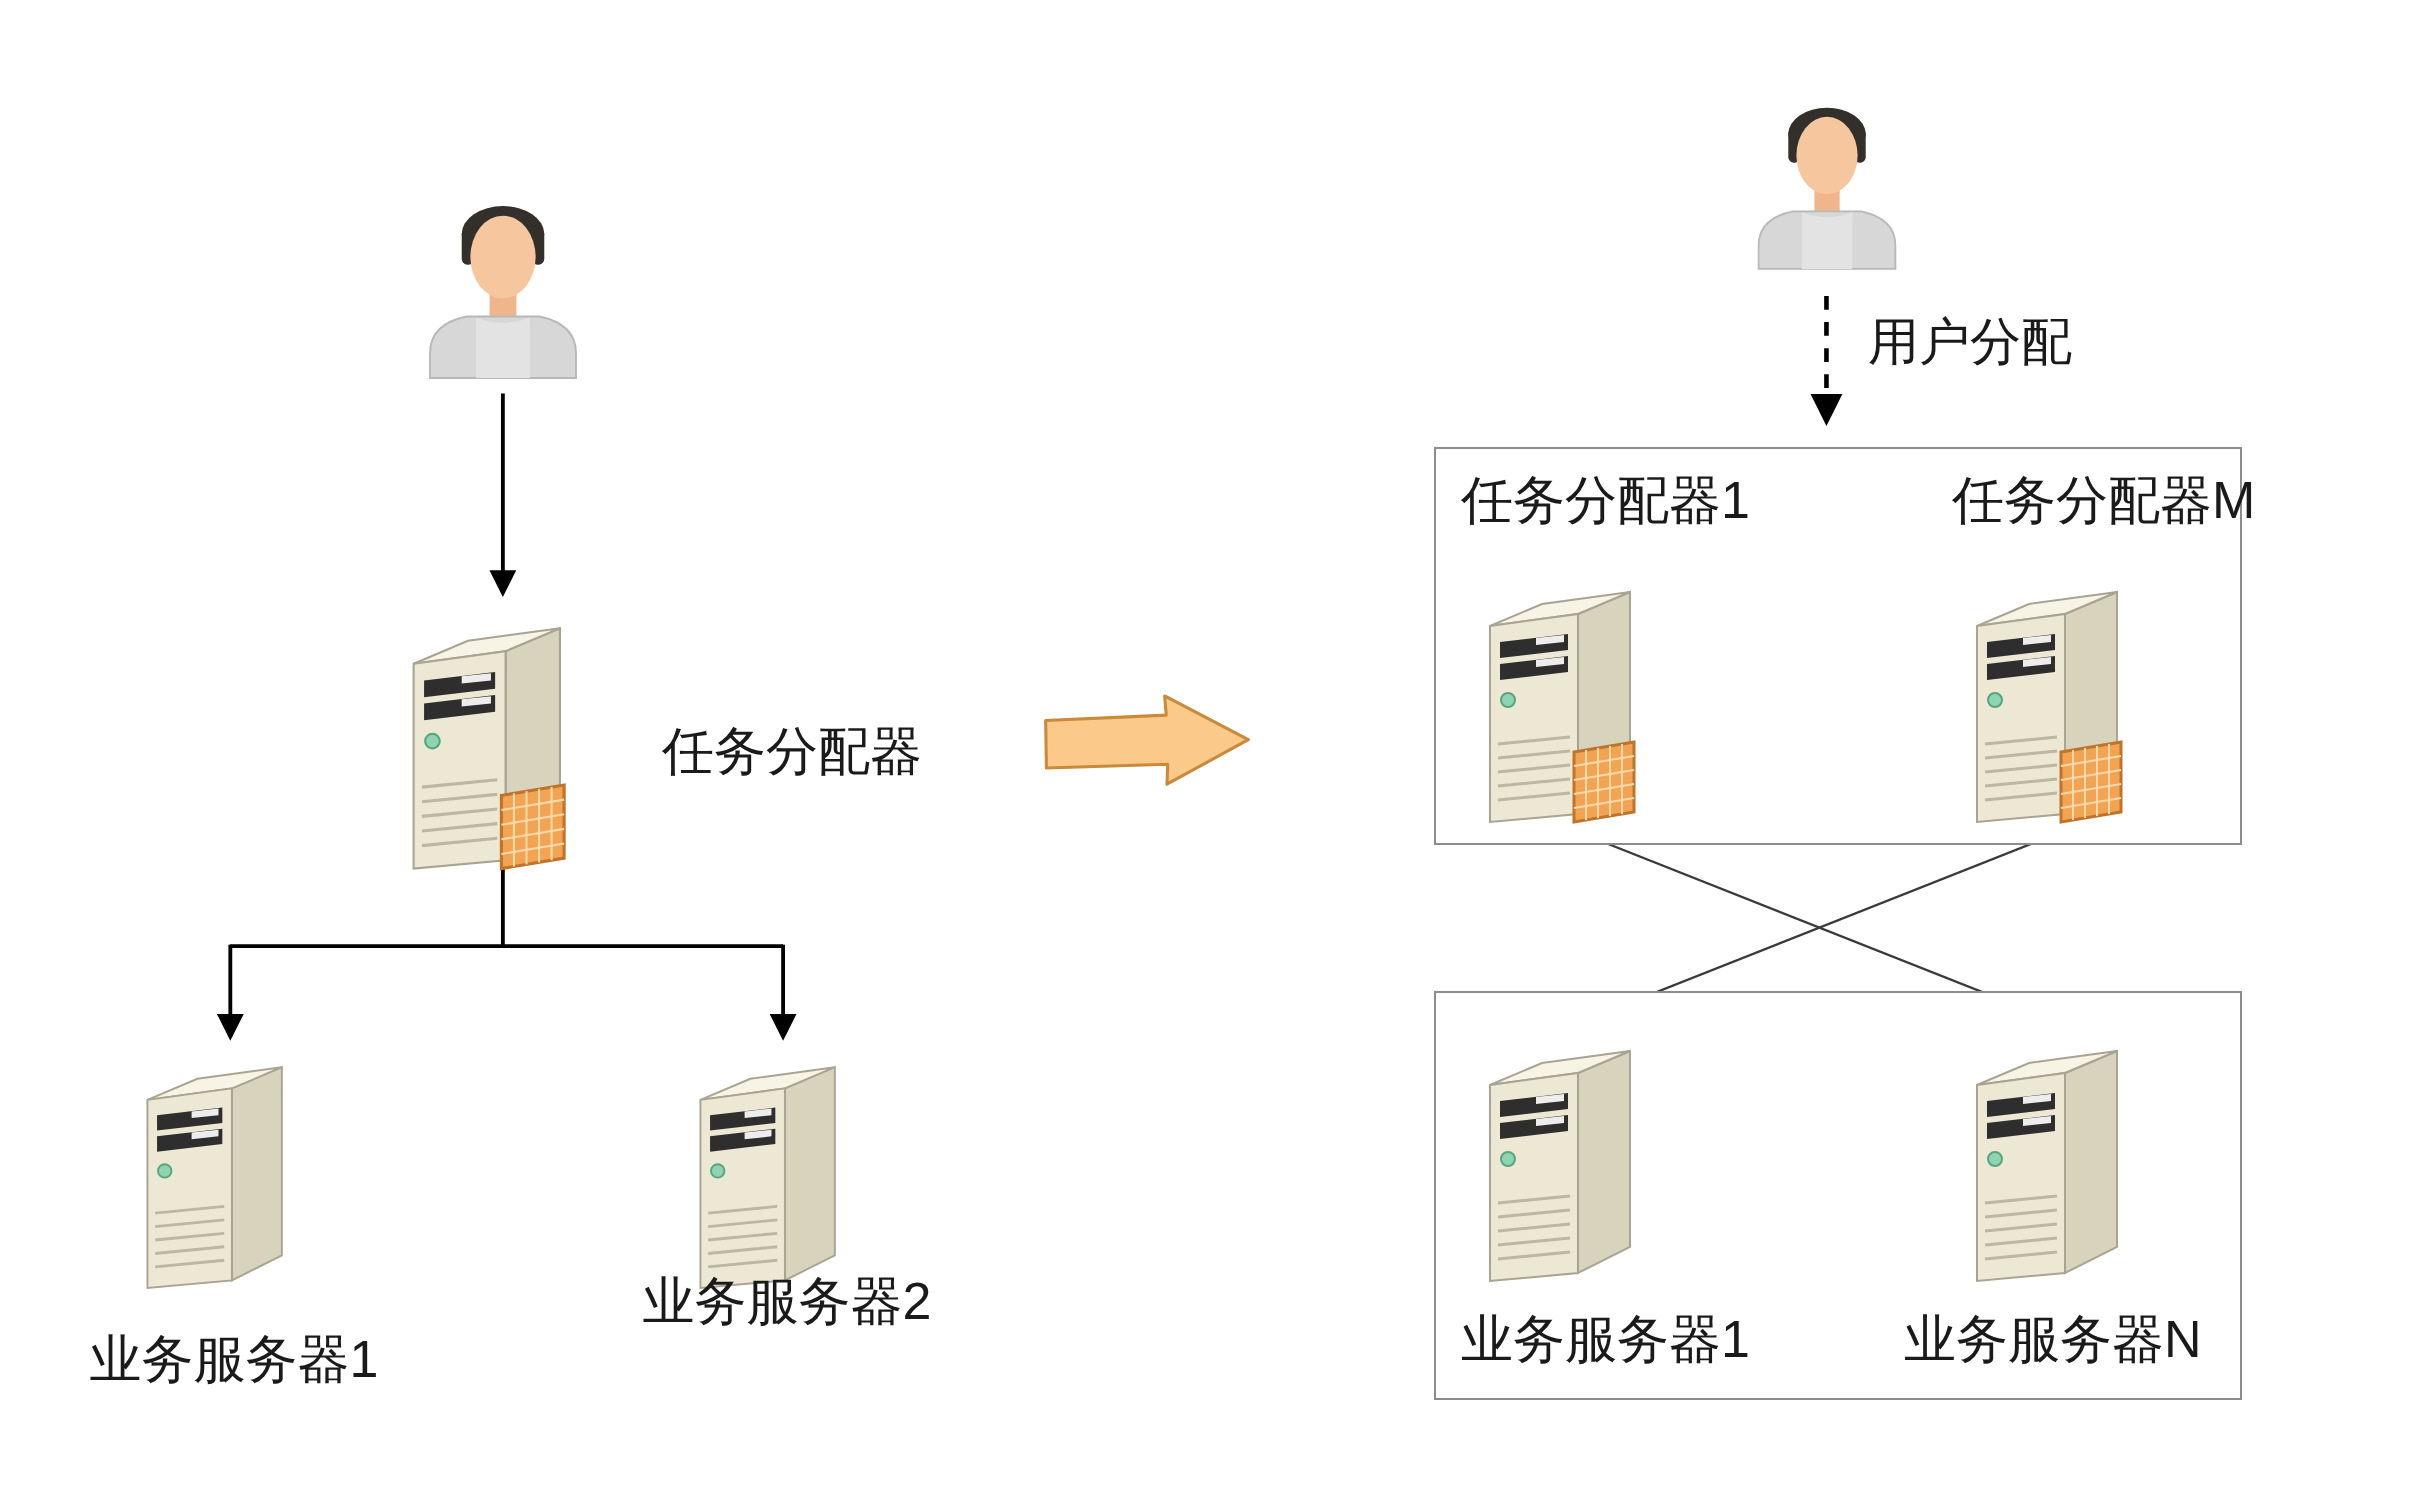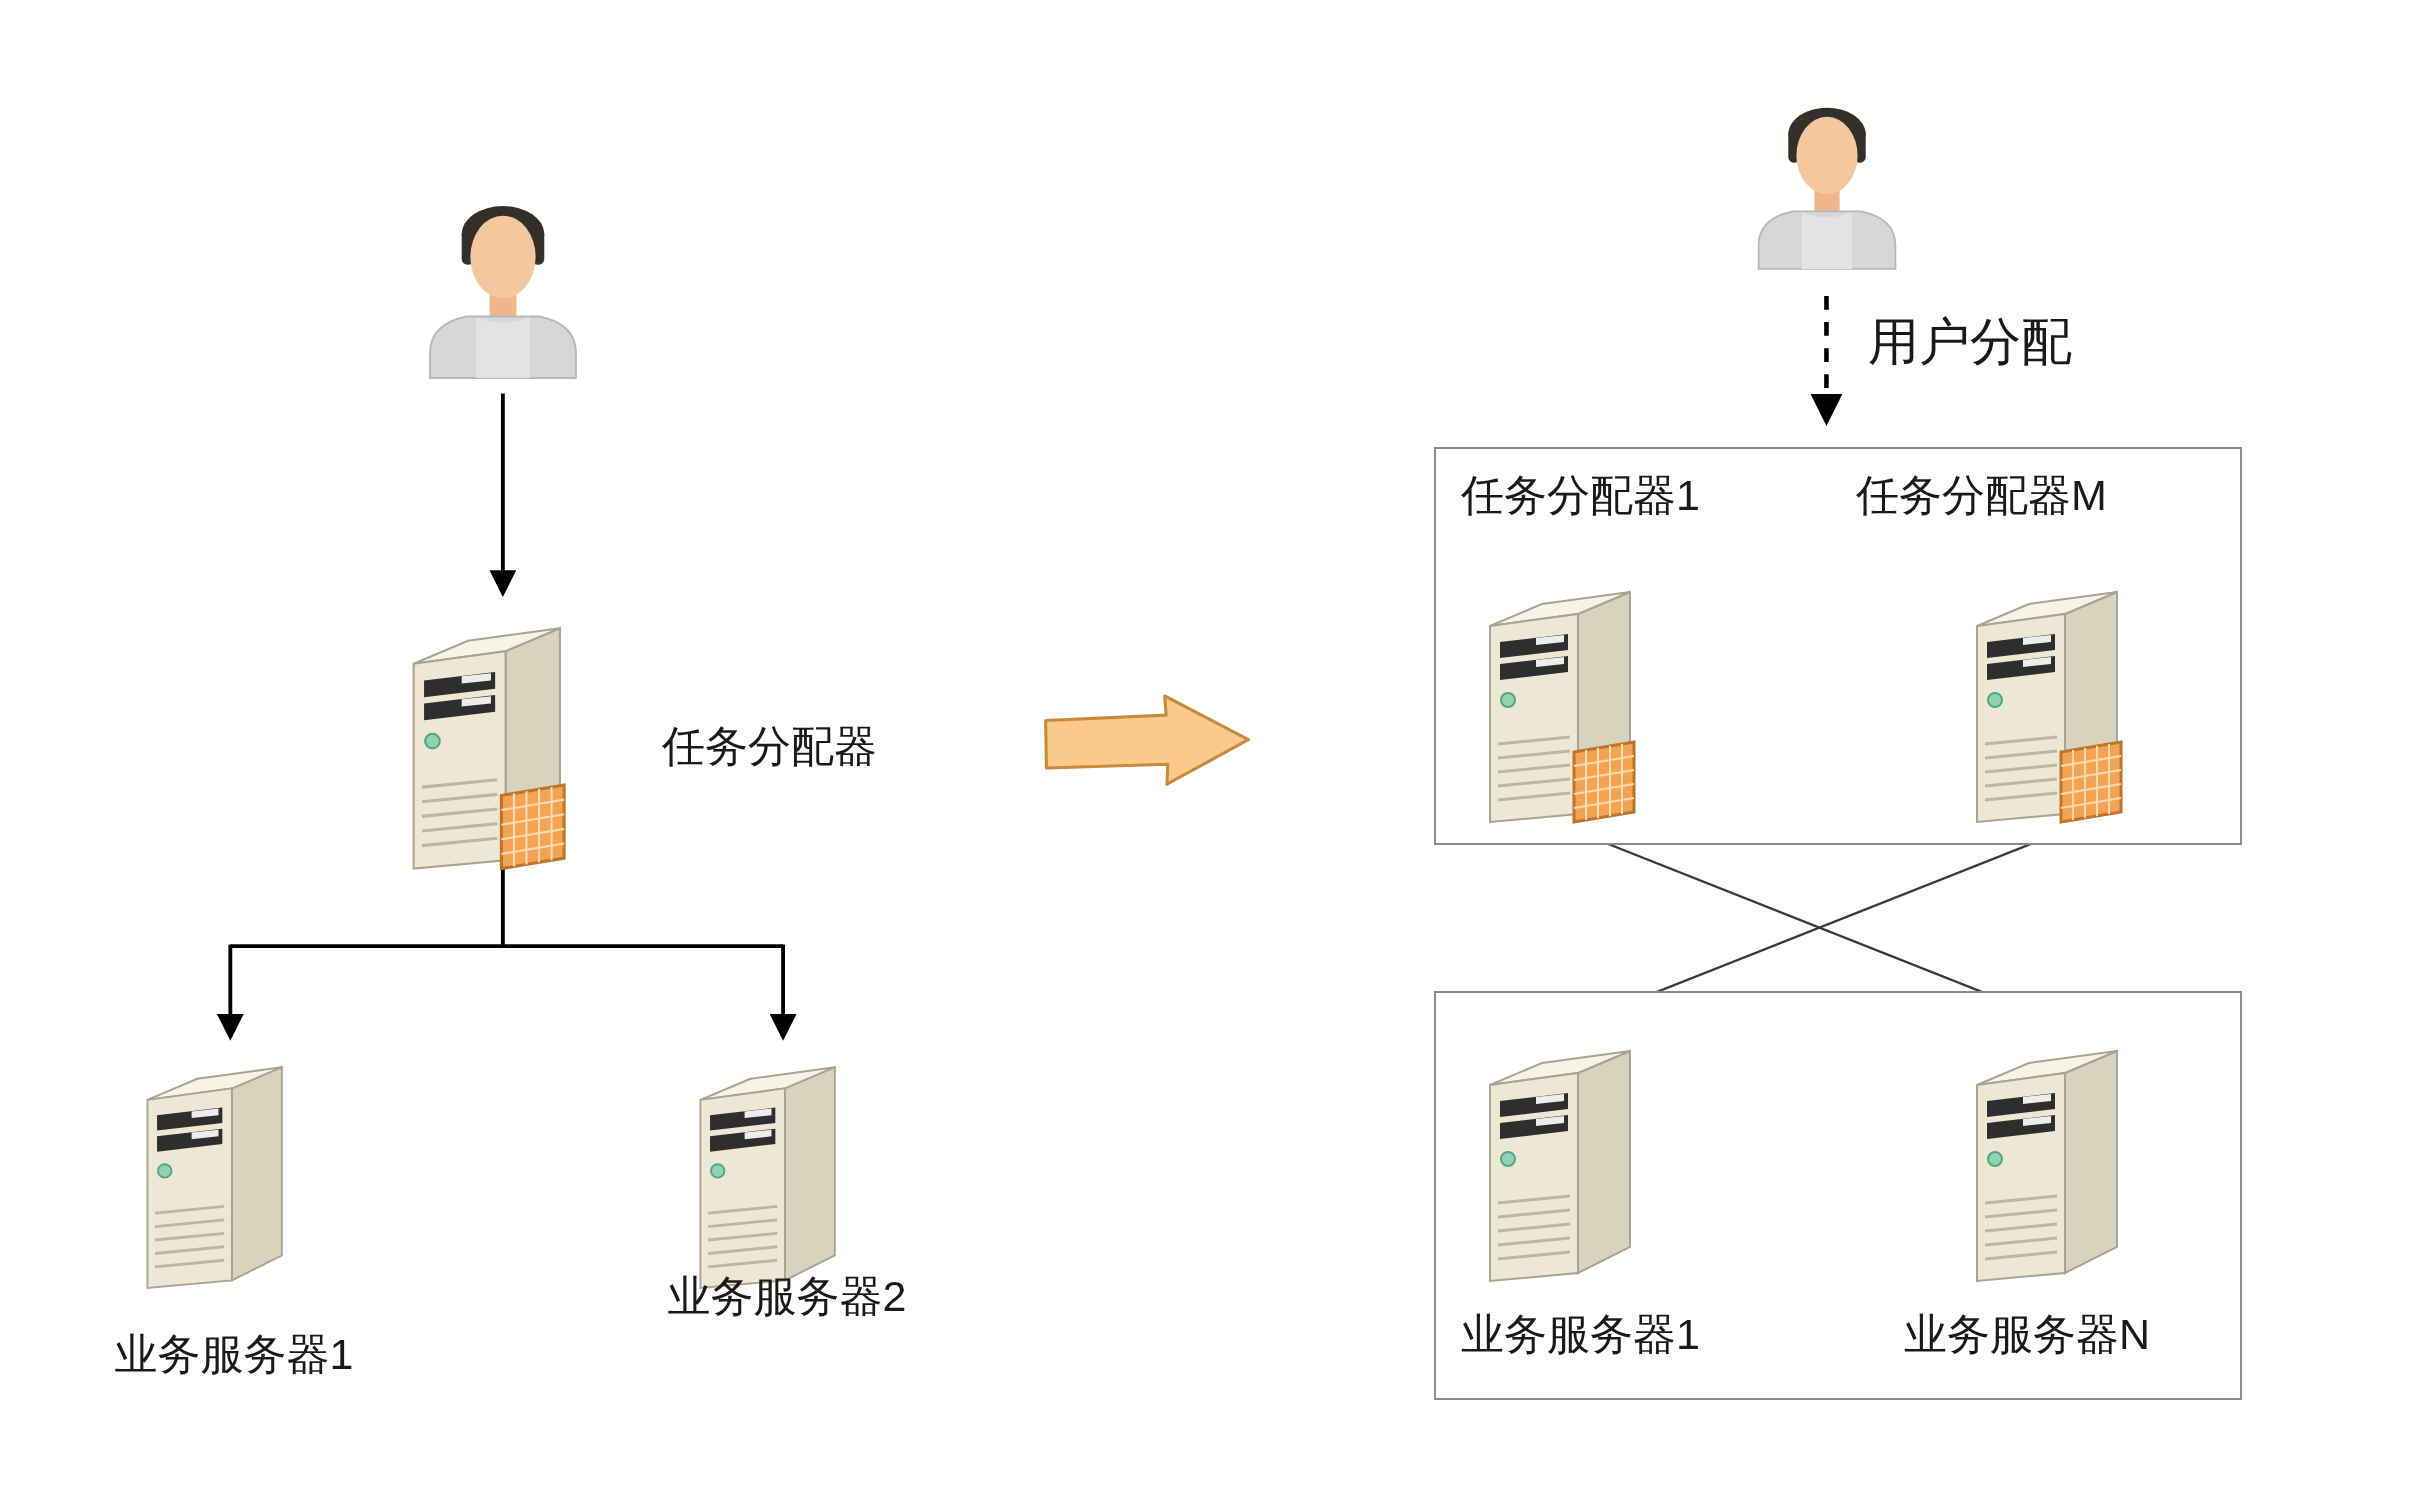--- a/index.html
+++ b/index.html
@@ -26,21 +26,21 @@
     top: 0;
     width: 2413px;
     height: 1507px;
     pointer-events: none;
   }
   .icon {
     position: absolute;
   }
   .label {
     position: absolute;
-    font-size: 43px;
+    font-size: 52px;
     line-height: 1.15;
     color: #1a1a1a;
     white-space: nowrap;
   }
   .label.centered {
     transform: translateX(-50%);
   }
   .group-box {
     position: absolute;
     border: 2.3px solid #8c8c8c;
@@ -149,21 +149,21 @@
   </svg>
   <div class="label centered" style="left:234px; top:1330px">业务服务器1</div>
   <div class="label centered" style="left:787px; top:1272px">业务服务器2</div>
 
   <svg class="icon" viewBox="0 0 200 210" style="left:1737px; top:83px; width:180px; height:190px">
     <use href="#g-person"></use>
   </svg>
   <div class="label" style="left:1868px; top:313px; font-size:51px">用户分配</div>
 
   <div class="label" style="left:1461px; top:471px">任务分配器1</div>
-  <div class="label" style="left:1856px; top:471px">任务分配器M</div>
+  <div class="label" style="left:1952px; top:471px">任务分配器M</div>
 
   <svg class="icon" viewBox="0 0 200 260" style="left:1476px; top:568px; width:200px; height:260px">
     <use href="#g-server"></use>
     <use href="#g-firewall"></use>
   </svg>
   <svg class="icon" viewBox="0 0 200 260" style="left:1963px; top:568px; width:200px; height:260px">
     <use href="#g-server"></use>
     <use href="#g-firewall"></use>
   </svg>
 

